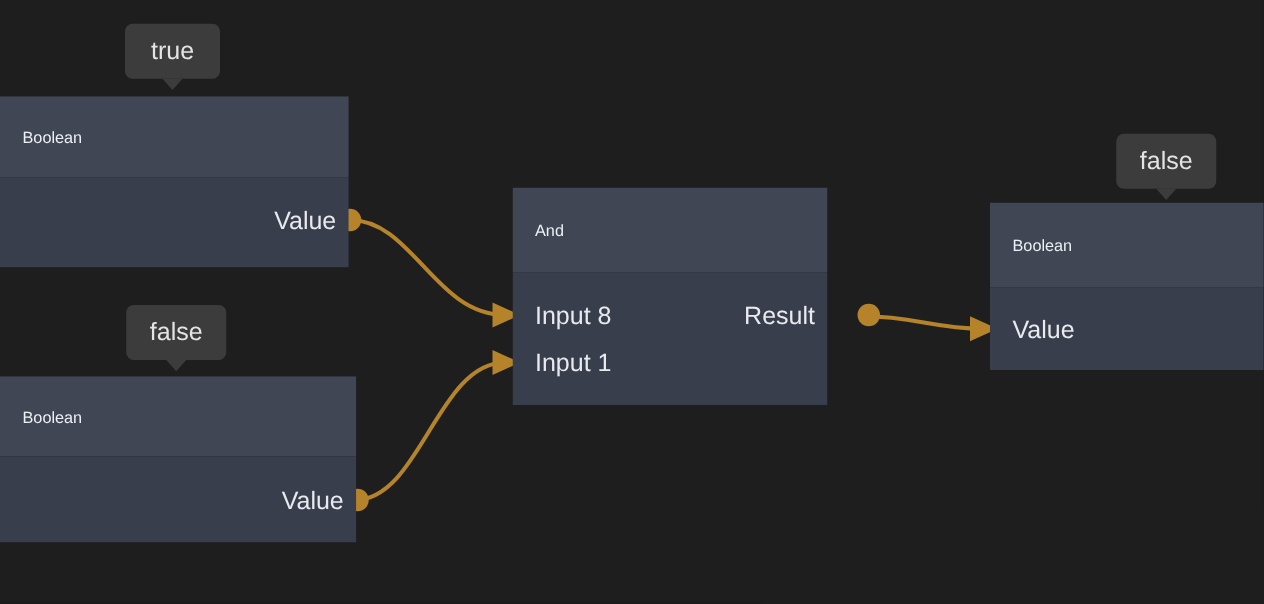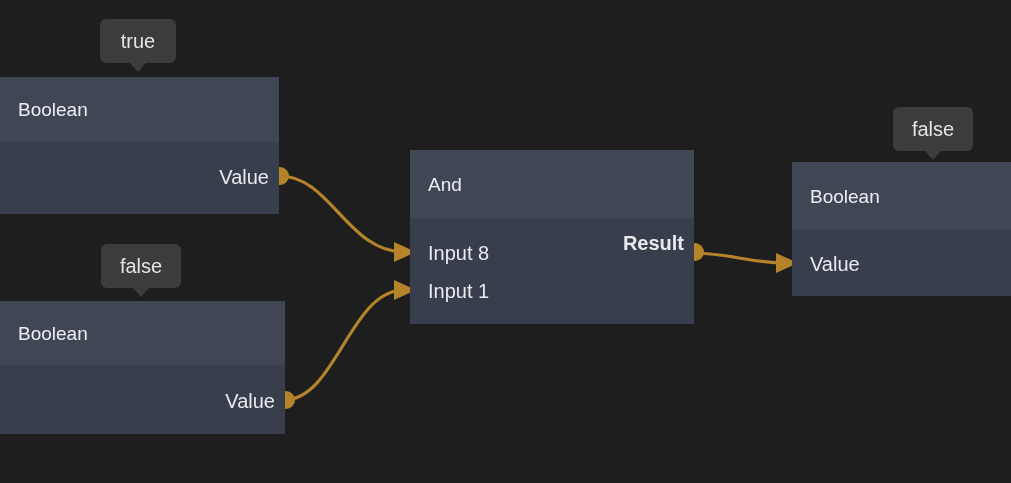--- a/index.html
+++ b/index.html
@@ -29,21 +29,21 @@
     overflow: hidden;
   }
   .node-header {
     box-sizing: border-box;
     background: #414654;
     display: flex;
     align-items: center;
   }
   .node-title {
     color: #eceff4;
-    font-size: 19px;
+    font-size: 13px;
     line-height: 1;
     white-space: nowrap;
   }
   .node-body {
     box-sizing: border-box;
     background: #393e4c;
     position: relative;
     height: 100%;
   }
   .port-row {
@@ -121,26 +121,26 @@
       <div class="node" style="left: -40px; top: 301px; width: 325px; height: 133px;">
         <div class="node-header" style="height: 64px; background: rgb(65, 70, 84);">
           <span class="node-title" style="color: rgb(236, 239, 244); margin-left: 58px;">Boolean</span>
         </div>
         <div class="node-body" style="background: rgb(57, 62, 76); height: 69px;">
           <div class="port-row out" style="top: 26px;">
             <span class="port-label" style="color: rgb(232, 234, 238);">Value</span>
           </div>
         </div>
       </div>
-      <div class="node" style="left: 410px; top: 150px; width: 284px; height: 174px;">
+      <div class="node" style="left: 410px; top: 150px; width: 252px; height: 174px;">
         <div class="node-header" style="height: 68px; background: rgb(65, 70, 84);">
           <span class="node-title" style="color: rgb(236, 239, 244); margin-left: 18px;">And</span>
         </div>
         <div class="node-body" style="background: rgb(57, 62, 76); height: 106px;">
-          <div class="port-row out" style="top: 15px; font-weight: bold;">
+          <div class="port-row out" style="top: 25px;">
             <span class="port-label" style="color: rgb(232, 234, 238);">Result</span>
           </div>
           <div class="port-row in" style="top: 25px;">
             <span class="port-label" style="color: rgb(232, 234, 238);">Input 8</span>
           </div>
           <div class="port-row in" style="top: 63px;">
             <span class="port-label" style="color: rgb(232, 234, 238);">Input 1</span>
           </div>
         </div>
       </div>

